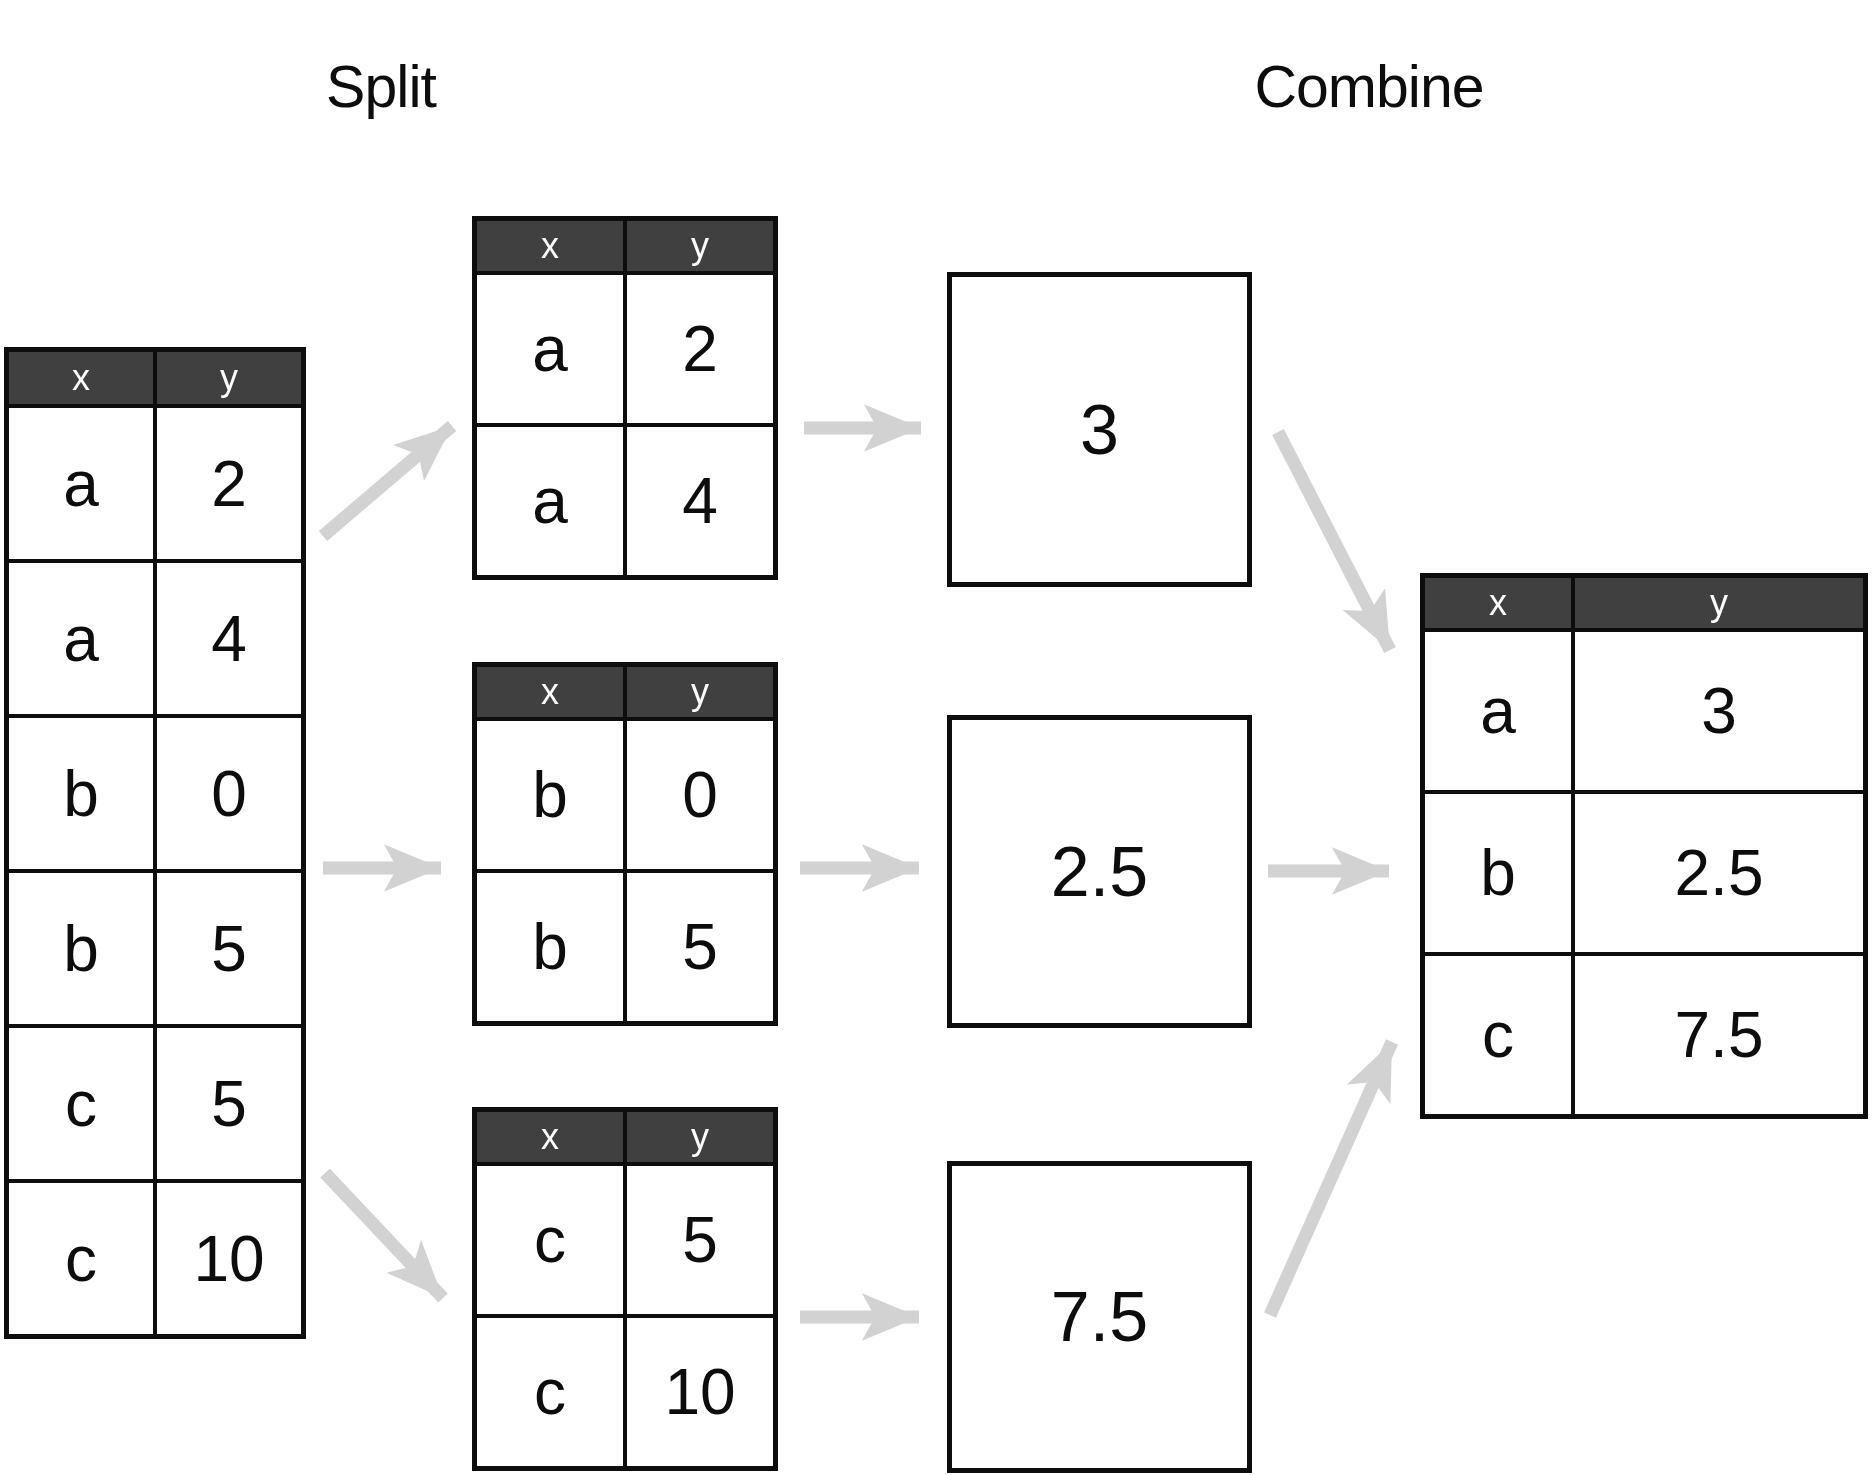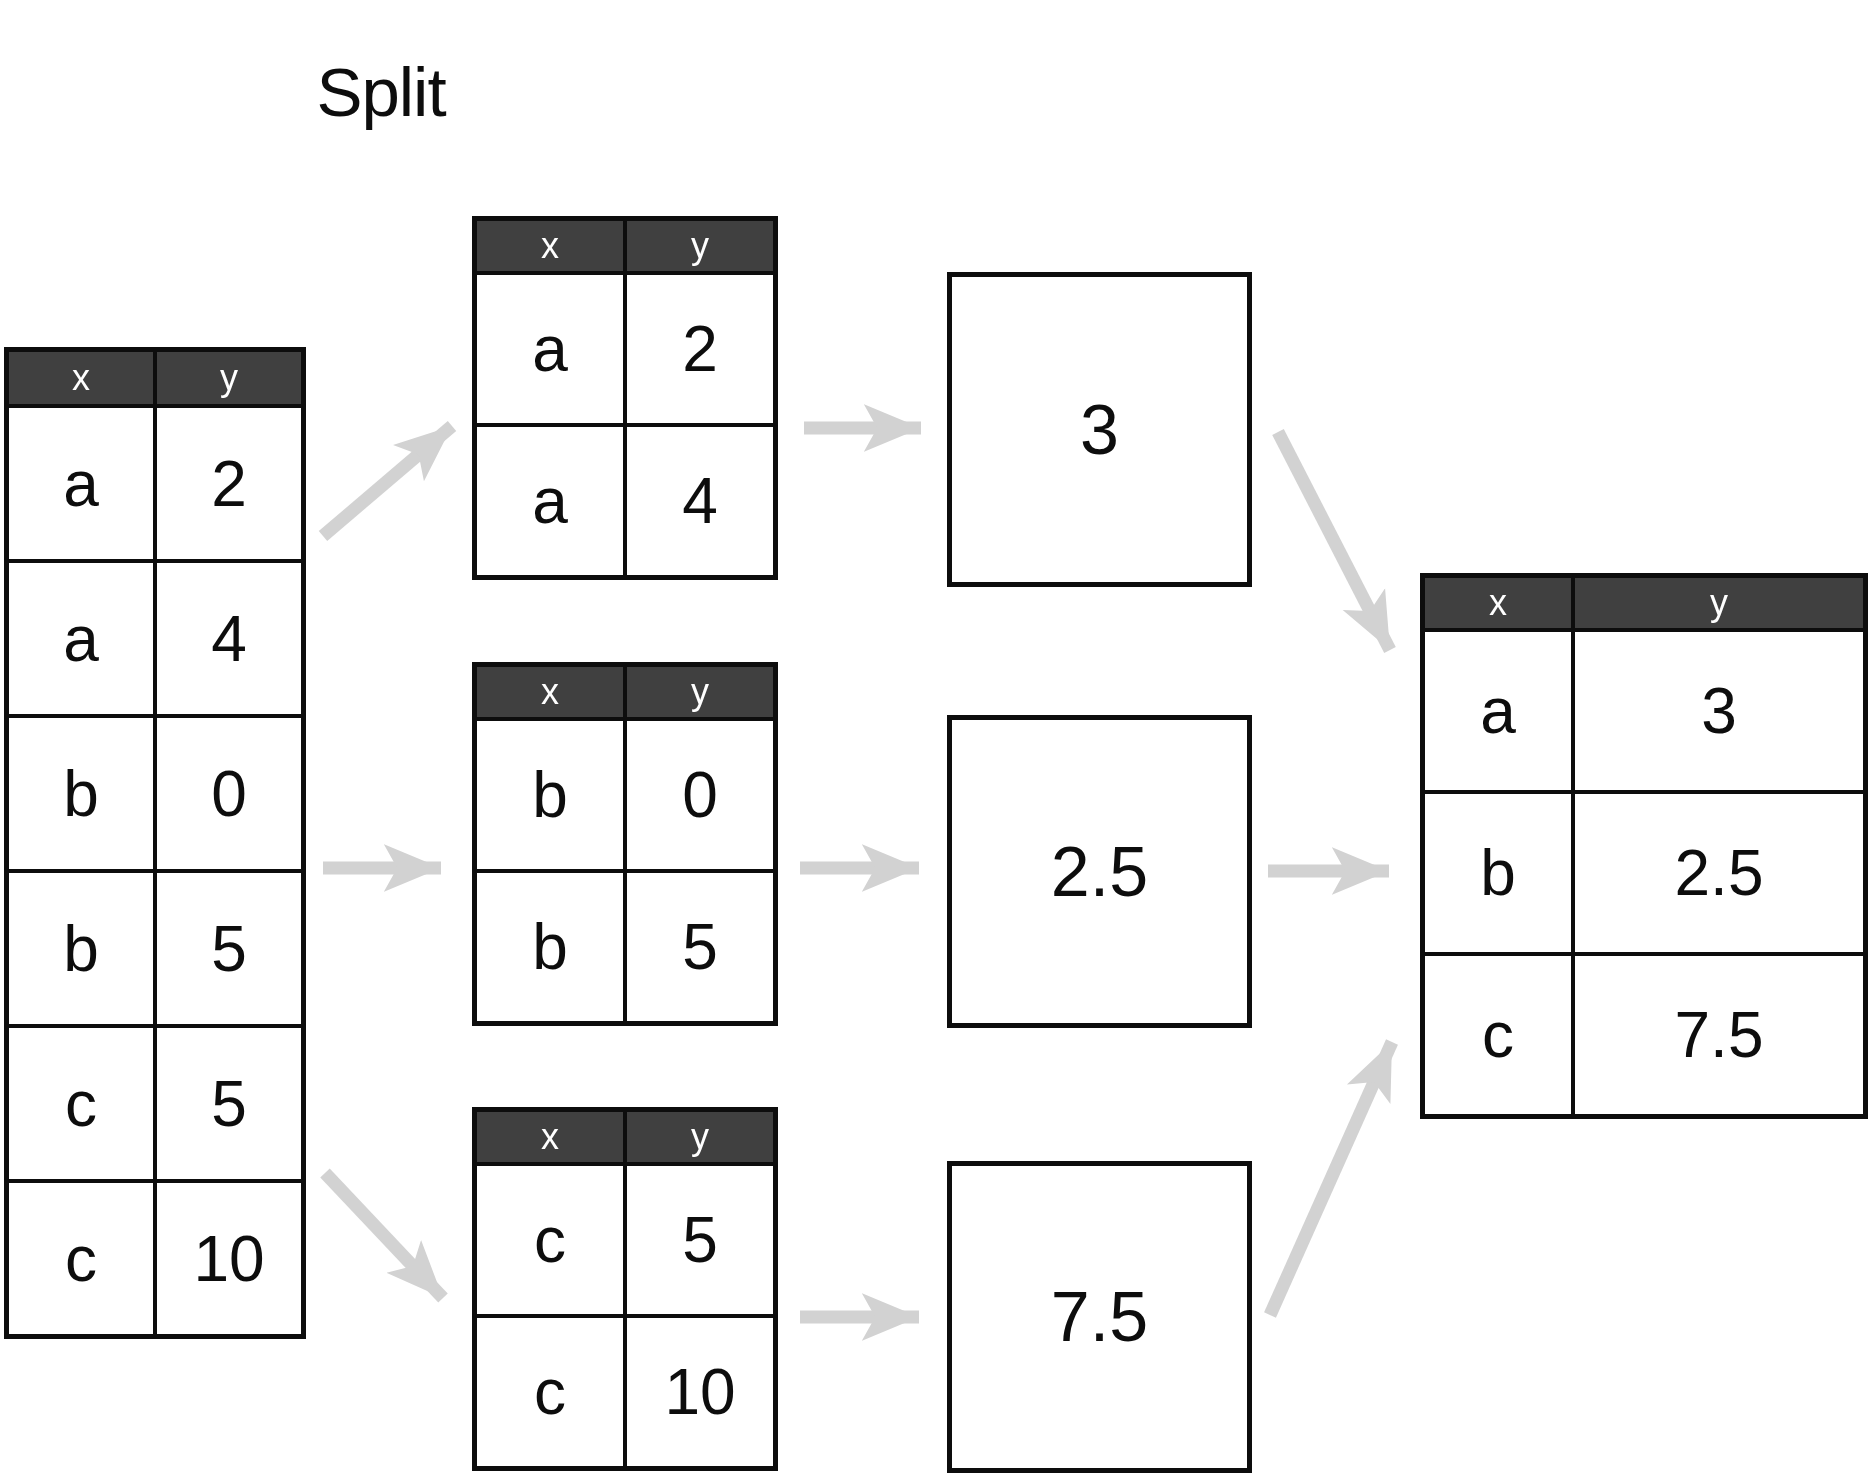--- a/index.html
+++ b/index.html
@@ -11,21 +11,21 @@
   html,body{margin:0;padding:0;background:#ffffff;}
   .canvas{
     position:relative;width:1873px;height:1475px;background:#ffffff;
     overflow:hidden;font-family:"Liberation Sans", sans-serif;color:var(--text);
   }
   .arrows{position:absolute;left:0;top:0;width:1873px;height:1475px;}
   .ar{stroke:var(--arrow);stroke-width:13;}
   .ahp{fill:var(--arrow);}
   .title{
     position:absolute;top:58px;transform:translateX(-50%);
-    font-size:69px;line-height:1;letter-spacing:-1px;white-space:nowrap;
+    font-size:59px;line-height:1;letter-spacing:-1px;white-space:nowrap;
   }
   .tbl{
     position:absolute;display:grid;background:var(--border);
     padding:5px;gap:4px;box-sizing:content-box;
   }
   .cell{
     background:#ffffff;display:flex;align-items:center;justify-content:center;
     font-size:64px;line-height:1;color:var(--text);
   }
   .hdr{background:var(--header-fill);color:#ffffff;font-size:36px;}
@@ -61,20 +61,21 @@
     <line class="ar" x1="325" y1="1173" x2="443" y2="1298" marker-end="url(#ah)"></line>
     <line class="ar" x1="804" y1="428" x2="921" y2="428" marker-end="url(#ah)"></line>
     <line class="ar" x1="800" y1="868" x2="919" y2="868" marker-end="url(#ah)"></line>
     <line class="ar" x1="800" y1="1317" x2="919" y2="1317" marker-end="url(#ah)"></line>
     <line class="ar" x1="1278" y1="432" x2="1390" y2="650" marker-end="url(#ah)"></line>
     <line class="ar" x1="1268" y1="871" x2="1389" y2="871" marker-end="url(#ah)"></line>
     <line class="ar" x1="1270" y1="1315" x2="1392" y2="1042" marker-end="url(#ah)"></line>
   </svg>
 
   <div class="title" style="left:381px">Split</div>
+  <div class="title" style="left:1369px">Combine</div>
 
   <div class="tbl src">
     <div class="cell hdr">x</div>
     <div class="cell hdr">y</div>
     <div class="cell">a</div>
     <div class="cell">2</div>
     <div class="cell">a</div>
     <div class="cell">4</div>
     <div class="cell">b</div>
     <div class="cell">0</div>

